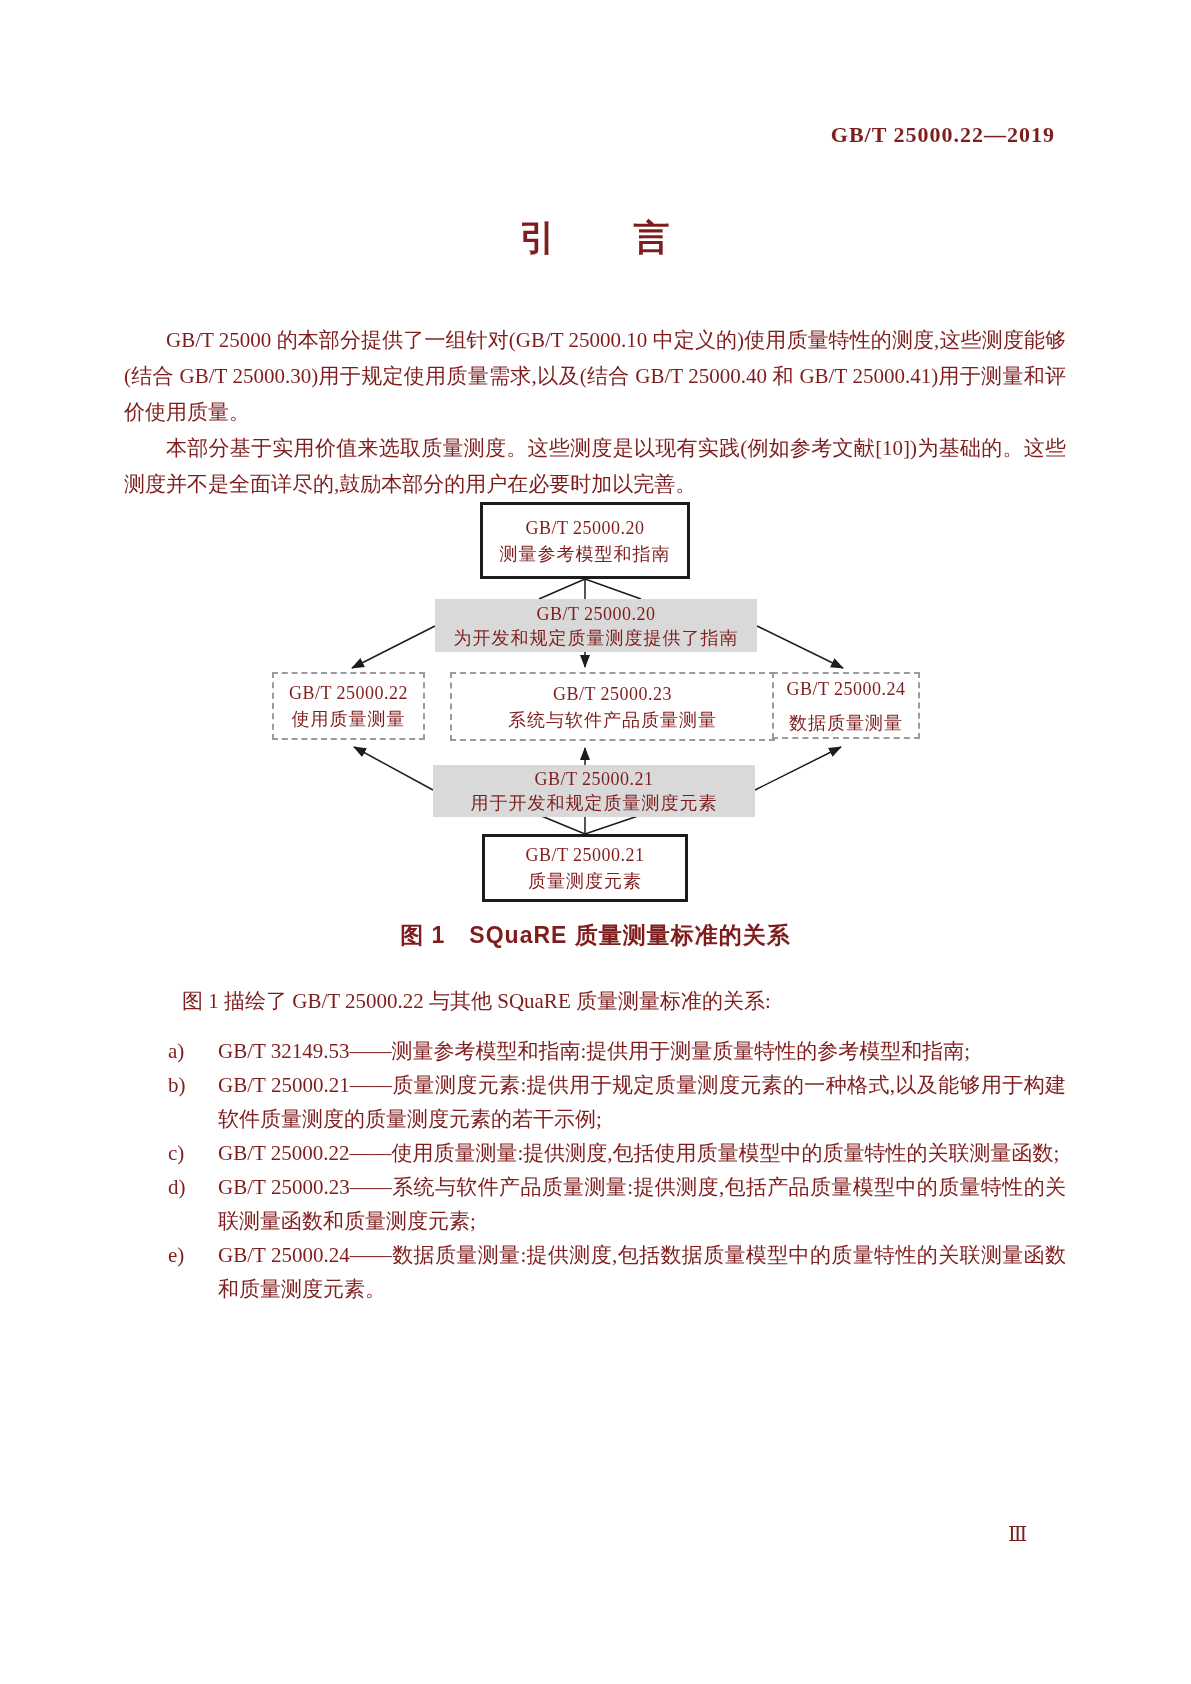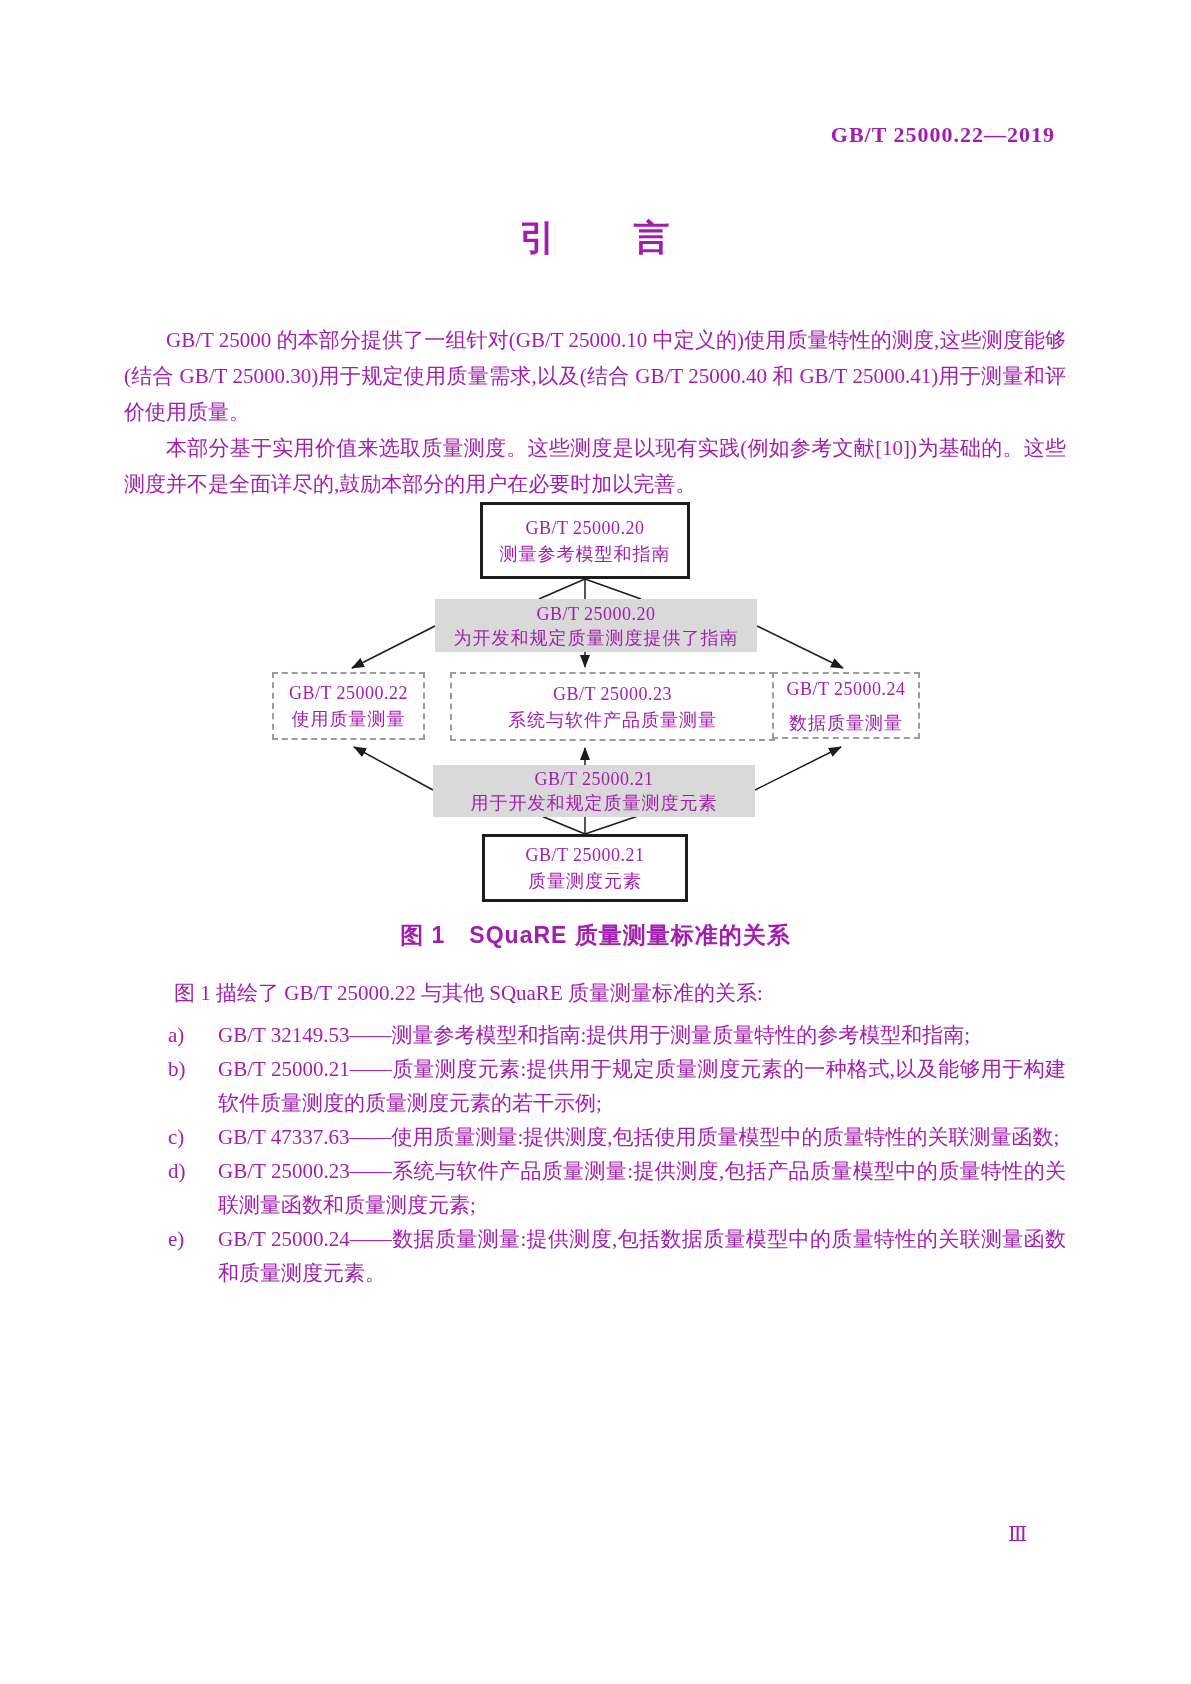--- a/index.html
+++ b/index.html
@@ -2,21 +2,21 @@
 <html><head>
 <meta charset="utf-8">
 <style>
   html,body{margin:0;padding:0;background:#e8e8e8;}
   .page{
     position:relative;
     width:1191px;height:1684px;
     margin:0 auto;
     background:#ffffff;
     font-family:"Liberation Serif","DejaVu Serif",serif;
-    color:#a21caf;
+    color:#7f1d1d;
     overflow:hidden;
   }
   .header-code{
     position:absolute;top:122px;right:136px;
     font-size:22px;font-weight:700;letter-spacing:1px;
   }
   .doc-title{
     position:absolute;top:214px;left:0;width:100%;
     text-align:center;
     font-family:"Liberation Sans","DejaVu Sans",sans-serif;
@@ -50,21 +50,21 @@
     text-align:center;
     font-family:"Liberation Sans","DejaVu Sans",sans-serif;
     font-size:23px;font-weight:700;letter-spacing:1px;
   }
   
   .fig-list{
     position:absolute;top:968px;left:124px;width:942px;
     font-size:21px;
   }
   .fig-list .intro{
-    margin:8px;line-height:34px;text-indent:2em;
+    margin:16px;line-height:34px;text-indent:2em;
   }
   .list-item{
     position:relative;margin:0;padding-left:94px;
     line-height:34px;text-align:justify;
   }
   .list-item .lbl{
     position:absolute;left:44px;top:0;
   }
   .page-number{
     position:absolute;top:1522px;left:1008px;
@@ -153,21 +153,21 @@
     <div class="list-item">
       <span class="lbl">a)</span>
       <span>GB/T 32149.53——测量参考模型和指南:提供用于测量质量特性的参考模型和指南;</span>
     </div>
     <div class="list-item">
       <span class="lbl">b)</span>
       <span>GB/T 25000.21——质量测度元素:提供用于规定质量测度元素的一种格式,以及能够用于构建软件质量测度的质量测度元素的若干示例;</span>
     </div>
     <div class="list-item">
       <span class="lbl">c)</span>
-      <span>GB/T 47337.63——使用质量测量:提供测度,包括使用质量模型中的质量特性的关联测量函数;</span>
+      <span>GB/T 25000.22——使用质量测量:提供测度,包括使用质量模型中的质量特性的关联测量函数;</span>
     </div>
     <div class="list-item">
       <span class="lbl">d)</span>
       <span>GB/T 25000.23——系统与软件产品质量测量:提供测度,包括产品质量模型中的质量特性的关联测量函数和质量测度元素;</span>
     </div>
     <div class="list-item">
       <span class="lbl">e)</span>
       <span>GB/T 25000.24——数据质量测量:提供测度,包括数据质量模型中的质量特性的关联测量函数和质量测度元素。</span>
     </div>
   </div>

